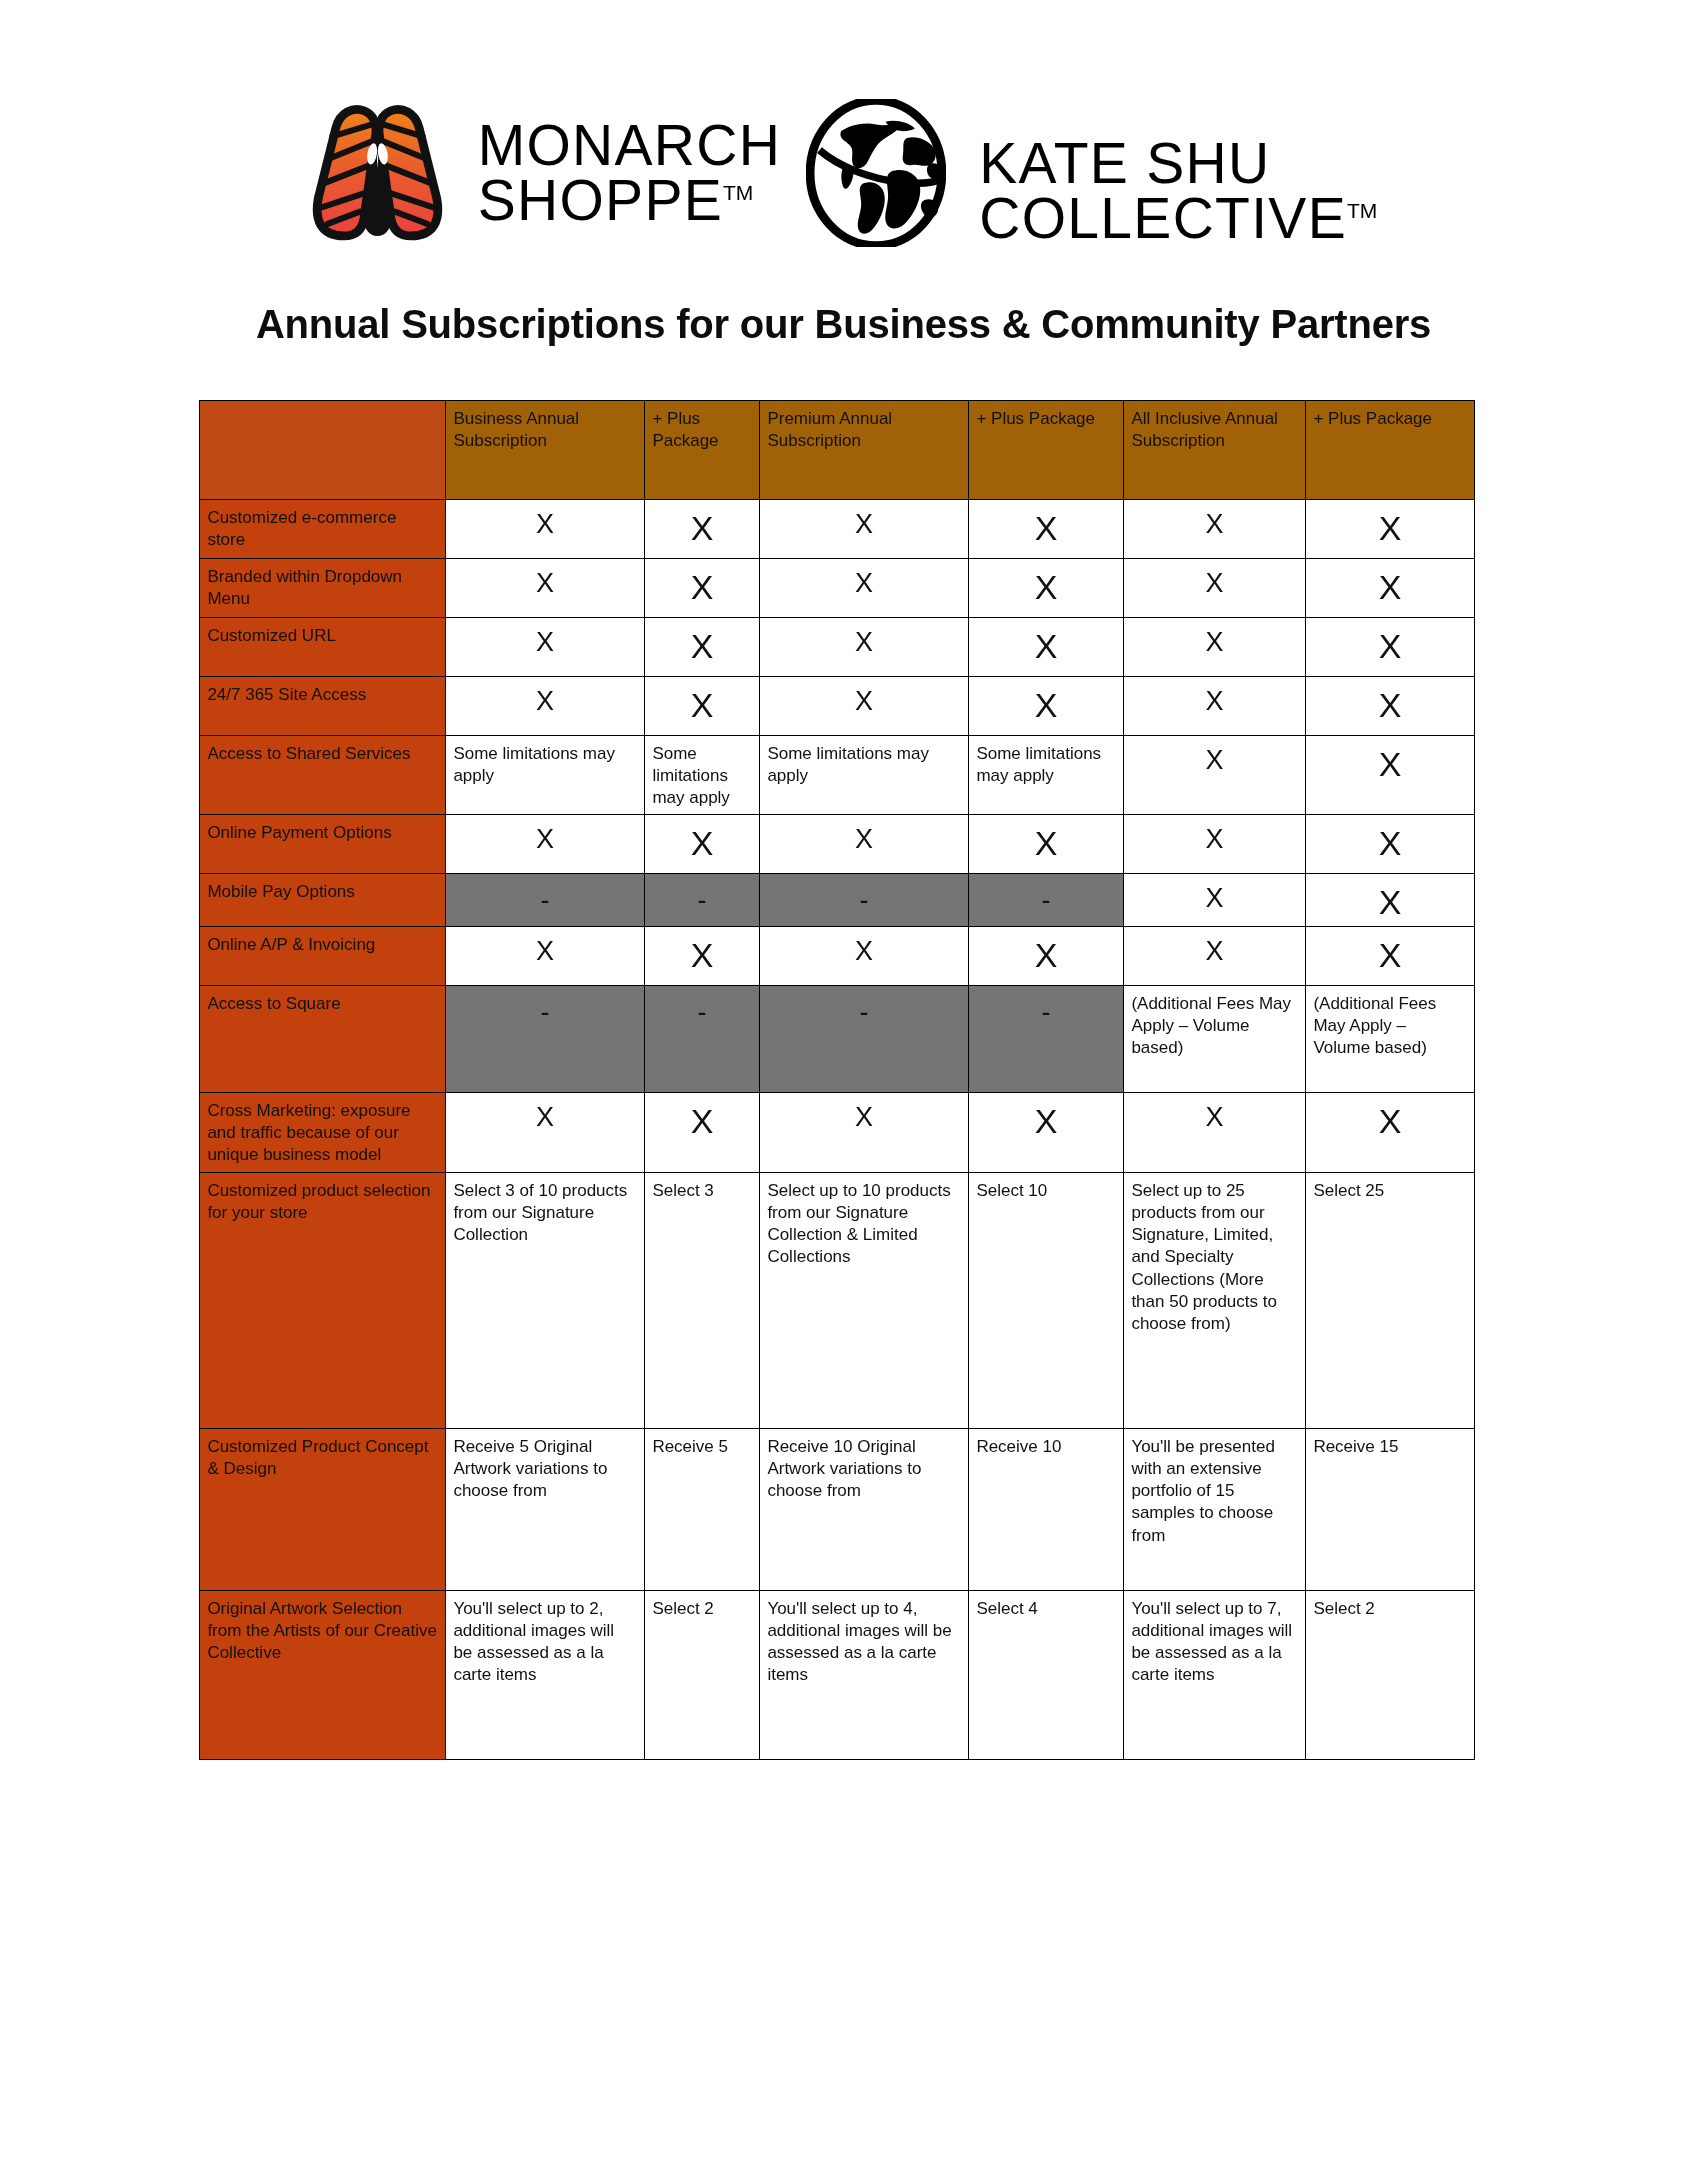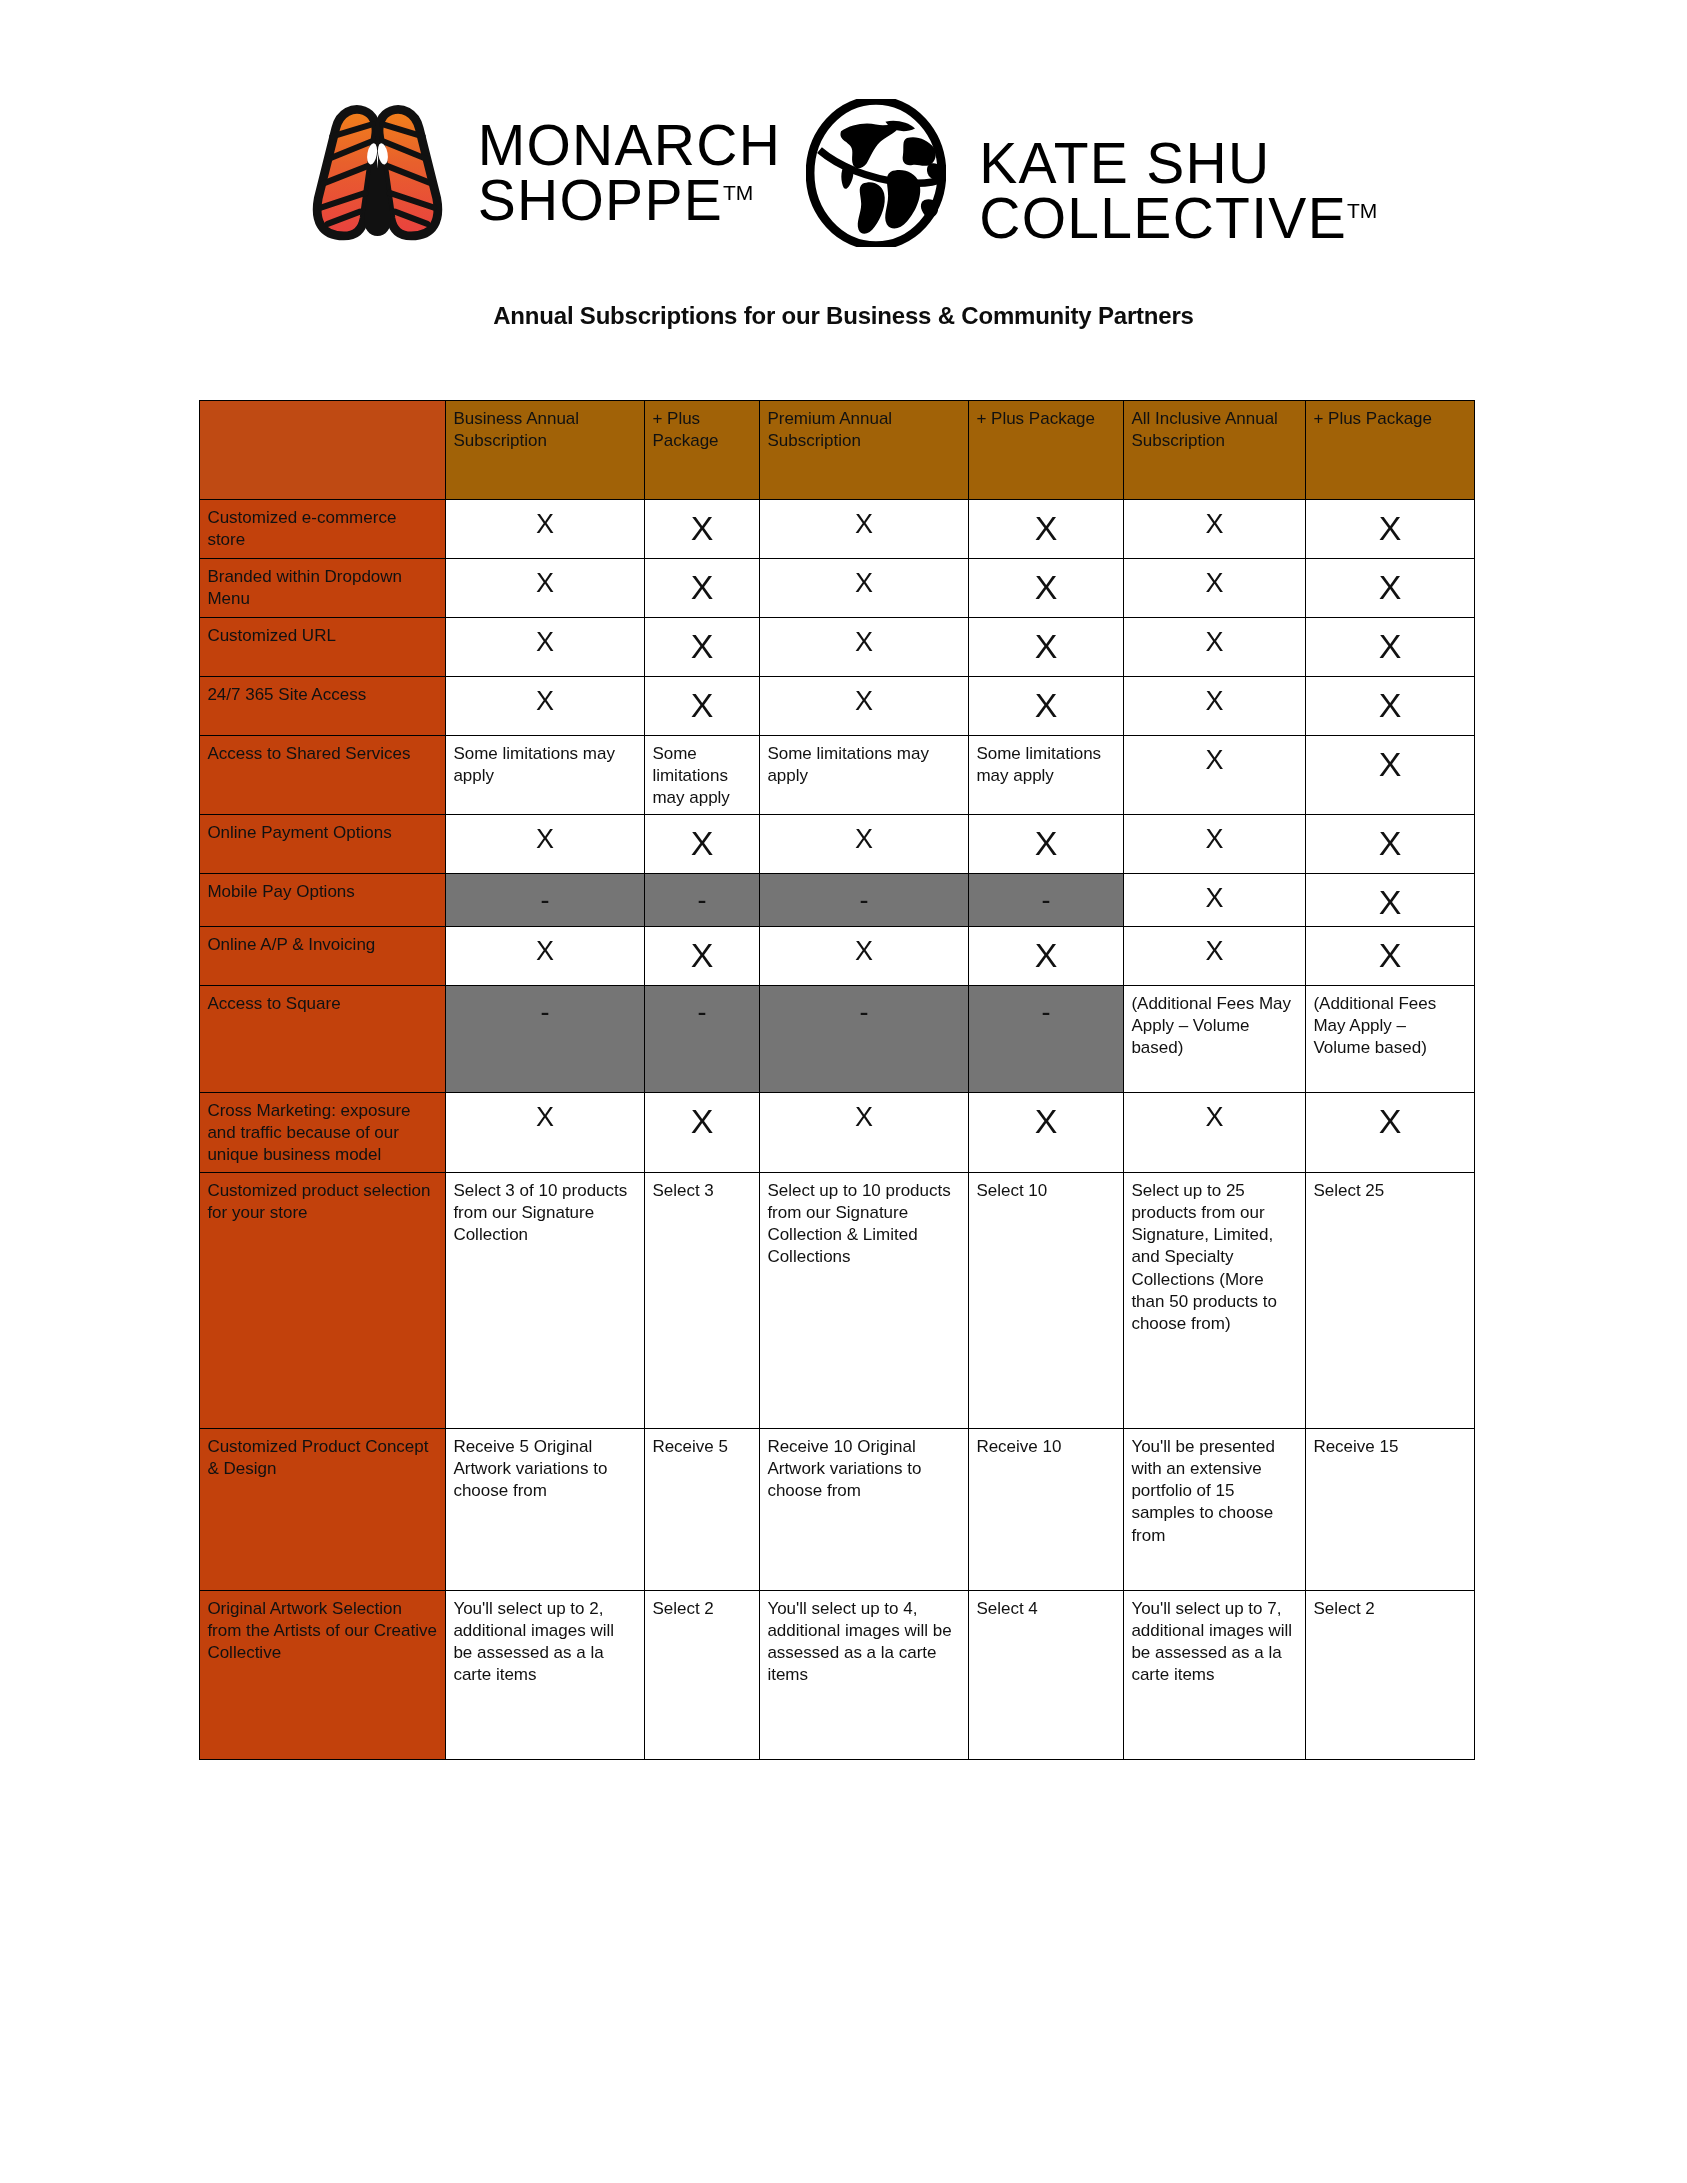--- a/index.html
+++ b/index.html
@@ -81,21 +81,21 @@
     white-space: nowrap;
   }
 
   
   .doc-title {
     position: absolute;
     left: 0;
     top: 302px;
     width: 1687px;
     text-align: center;
-    font-size: 24px;
+    font-size: 40px;
     font-weight: bold;
     color: #0d0d0d;
     letter-spacing: -0.2px;
   }
 
   
   .table-wrap {
     position: absolute;
     left: 199px;
     top: 400px;

